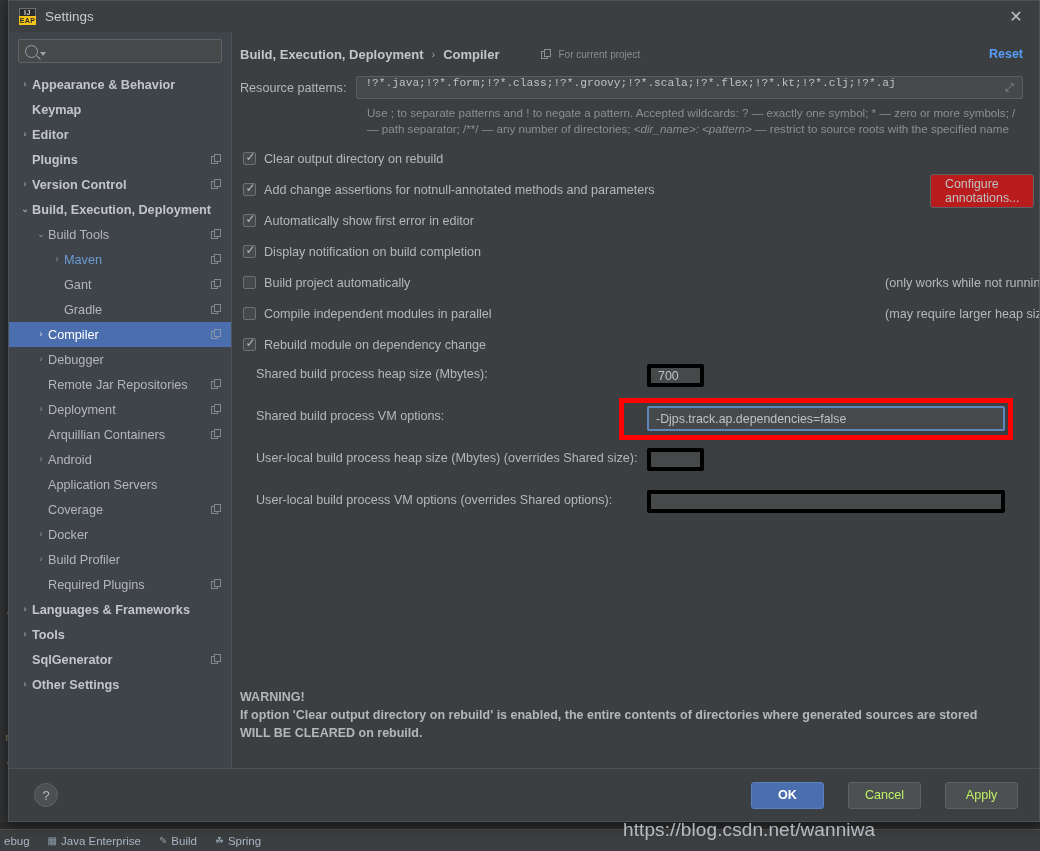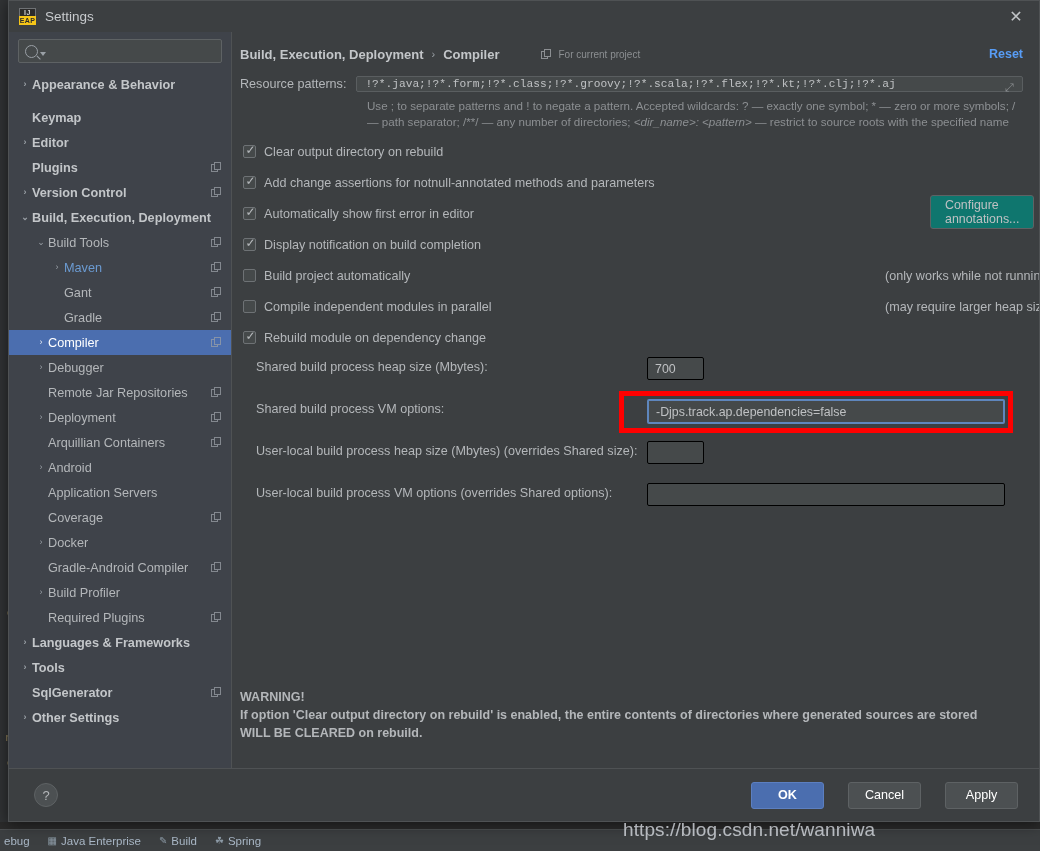--- a/index.html
+++ b/index.html
@@ -170,23 +170,23 @@
     content:""; position:absolute; left:3px; top:0; width:7px; height:8px;
     border:1.2px solid #8c8f92; box-sizing:border-box; background:#3c3f41;
   }
   #reset-link {
     margin-left: auto; font-size: 12.5px; color: #589df6; font-weight: bold;
   }
 
   .row-rp { display: flex; align-items: center; margin-top: 6px; }
   .row-rp .lab { font-size: 12.6px; color: #b4b7ba; margin-right: 10px; }
   #resource-patterns {
-    flex: 1 1 auto; height: 16px; background: #45494a;
+    flex: 1 1 auto; height: 23px; background: #45494a;
     border: 1px solid #5a5e60; border-radius: 2px;
-    display: flex; align-items: center; padding: 0 8px; box-sizing: border-box;
+    display: flex; align-items: flex-start; padding: 0 8px; box-sizing: border-box;
     position: relative;
   }
   #resource-patterns .val {
     font-family: "Liberation Mono", monospace; font-size: 11.2px; color: #bfc1c3;
     white-space: nowrap; overflow: hidden;
   }
   #expand-ico {
     position: absolute; right: 6px; top: 5px; width: 11px; height: 11px;
     color: #8c8f92; font-size: 11px; line-height: 11px;
   }
@@ -208,34 +208,34 @@
     content: "✓"; position: absolute; left: 0px; top: -3px;
     font-size: 12px; color: #b6b9bc; line-height: 14px; width: 13px; text-align: center;
   }
   .cb-label { font-size: 12.6px; color: #b4b7ba; white-space: nowrap; }
   .cb-note {
     position: absolute; left: 645px; font-size: 12.6px; color: #b4b7ba; white-space: nowrap;
   }
   .cb-row { position: relative; }
   #configure-annotations {
     position: absolute; left: 690px; top: -5px;
-    height: 27px; padding: 16px 14px; background: #0f766e;
+    height: 27px; padding: 16px 14px; background: #b91c1c;
     border: 1px solid #5e6264; border-radius: 3px;
     color: #bfc1c3; font-size: 12.4px;
-    display: flex; align-items: center; box-sizing: border-box; margin-top: 28px;
+    display: flex; align-items: center; box-sizing: border-box;
   }
 
   #fields { margin-top: 8px; position: relative; }
   .f-row { position: relative; height: 21px; margin-bottom: 21px; }
   .f-row .f-lab {
     position: absolute; left: 16px; top: 2px;
     font-size: 12.6px; color: #b4b7ba; white-space: nowrap;
   }
   .f-in {
-    position: absolute; background: #45494a; border: 1px solid #000000;
+    position: absolute; background: #45494a; border: 4px solid #000000;
     border-radius: 2px; height: 23px; box-sizing: border-box;
     display: flex; align-items: center; padding: 0 7px;
     font-size: 12.4px; color: #bfc1c3;
   }
   #heap-shared  { left: 407px; top: -1px; width: 57px; }
   #vm-shared    { left: 407px; top: -1px; width: 358px;
                   border: 2px solid #5e86bd; background: #45494a; height: 25px; }
   #heap-local   { left: 407px; top: -1px; width: 57px; }
   #vm-local     { left: 407px; top: -1px; width: 358px; }
 
@@ -263,21 +263,21 @@
     display: flex; align-items: center; justify-content: center;
   }
   #footer .btns { margin-left: auto; margin-right: 21px; display: flex; gap: 24px; justify-content: flex-end; }
   .dlg-btn {
     min-width: 73px; height: 27px; padding: 0 12px;
     border-radius: 3px; font-size: 12.6px;
     display: flex; align-items: center; justify-content: center;
     box-sizing: border-box;
   }
   .dlg-btn.primary { background: #4b6eaf; border: 1px solid #5c7fc0; color: #ffffff; font-weight: bold; }
-  .dlg-btn.normal  { background: #4c5052; border: 1px solid #5e6264; color: #ffffff; }
+  .dlg-btn.normal  { background: #4c5052; border: 1px solid #5e6264; color: #bef264; }
 
   #watermark {
     position: absolute; left: 623px; top: 819px;
     font-size: 19px; color: rgba(232,236,242,.72);
     font-family: "Liberation Sans", sans-serif; letter-spacing: .1px;
     white-space: nowrap; pointer-events: none;
   }
 </style>
 </head>
 <body>
@@ -334,21 +334,21 @@
           <span class="mag"></span>
           <span class="caret"></span>
           <input id="search-input" type="text" placeholder="" style="">
         </div>
       </div>
       <div id="tree">
           <div class="tree-row bold" style="padding-left: 9px;">
             <span class="arrow">›</span>
             <span class="lbl">Appearance &amp; Behavior</span>
           </div>
-          <div class="tree-row bold" style="padding-left: 9px; margin-top: 8px;">
+          <div class="tree-row bold" style="padding-left: 9px;">
             <span class="arrow"></span>
             <span class="lbl">Keymap</span>
           </div>
           <div class="tree-row bold" style="padding-left: 9px;">
             <span class="arrow">›</span>
             <span class="lbl">Editor</span>
           </div>
           <div class="tree-row bold" style="padding-left: 9px;">
             <span class="arrow"></span>
             <span class="lbl">Plugins</span>
@@ -416,25 +416,20 @@
             <span class="lbl">Application Servers</span>
           </div>
           <div class="tree-row" style="padding-left: 25px;">
             <span class="arrow"></span>
             <span class="lbl">Coverage</span>
             <span class="copyico"></span>
           </div>
           <div class="tree-row" style="padding-left: 25px;">
             <span class="arrow">›</span>
             <span class="lbl">Docker</span>
-          </div>
-          <div class="tree-row" style="padding-left: 25px;">
-            <span class="arrow"></span>
-            <span class="lbl">Gradle-Android Compiler</span>
-            <span class="copyico"></span>
           </div>
           <div class="tree-row" style="padding-left: 25px;">
             <span class="arrow">›</span>
             <span class="lbl">Build Profiler</span>
           </div>
           <div class="tree-row" style="padding-left: 25px;">
             <span class="arrow"></span>
             <span class="lbl">Required Plugins</span>
             <span class="copyico"></span>
           </div>

